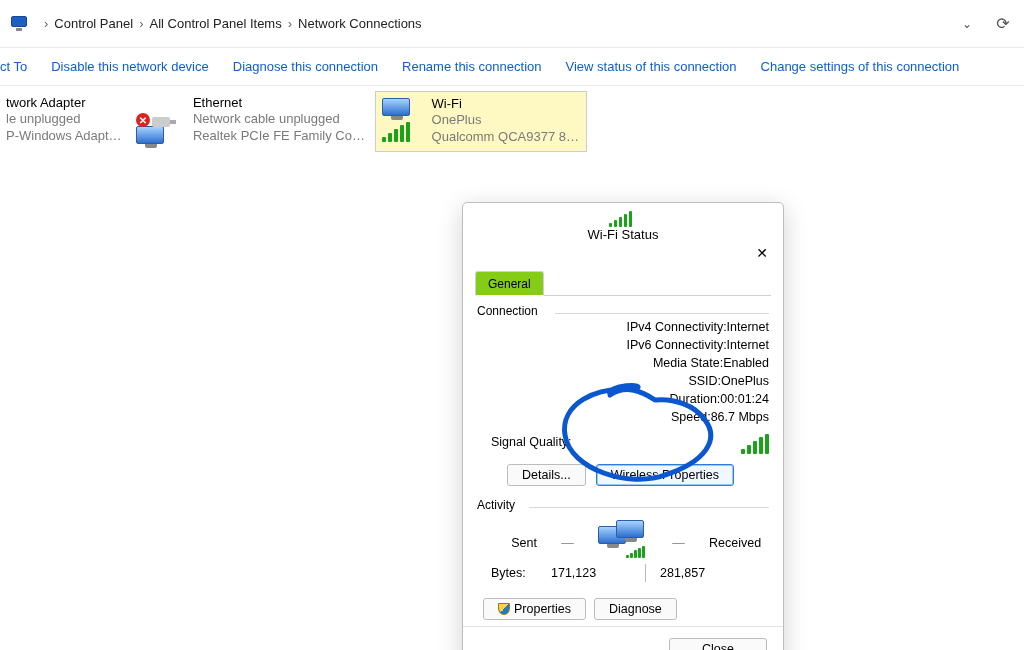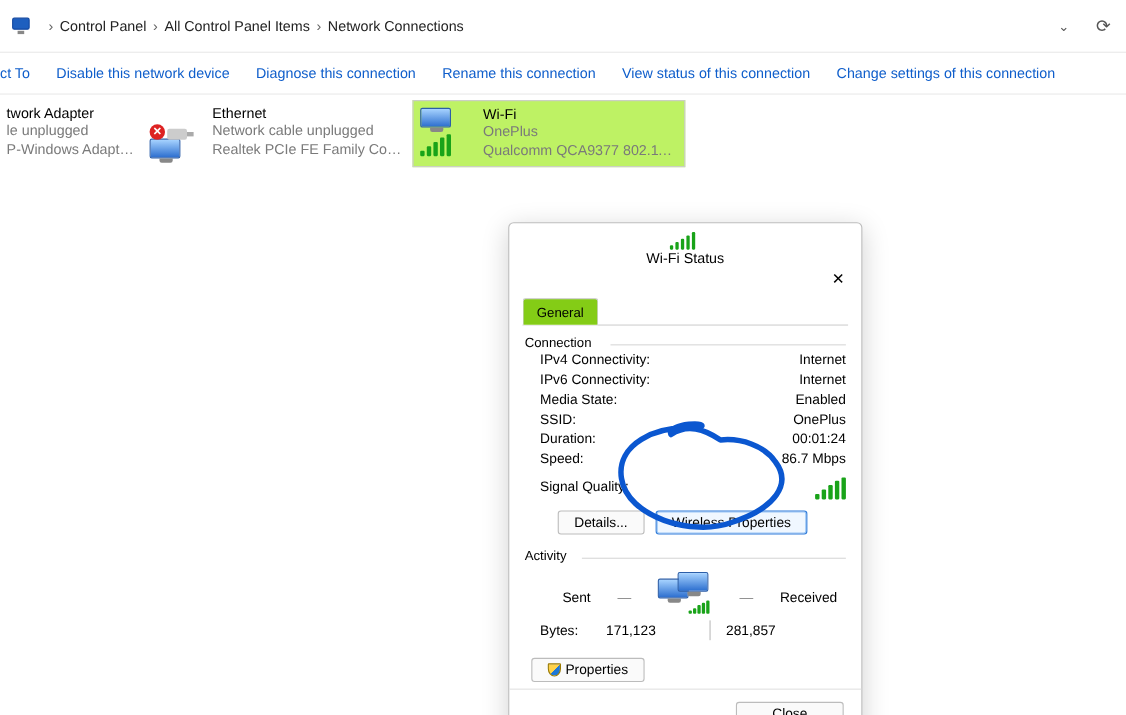--- a/index.html
+++ b/index.html
@@ -17,21 +17,21 @@
   .refresh   { width:22px; height:22px; display:flex; align-items:center; justify-content:center; font-size:16px; }
 
   
   .toolbar { height:38px; display:flex; align-items:center; gap:24px; padding:0 0 0 0; border-bottom:1px solid #e9e9e9; }
   .toolbar a { color:#0f5ecb; text-decoration:none; cursor:default; }
 
   
   .tiles { display:flex; align-items:flex-start; padding:5px 0 0 0; }
   .tile { width:245px; display:flex; gap:10px; padding:4px 6px; }
   .tile.bt   { width:130px; }
-  .tile.wifi { background:#bef264; border:1px solid #ccc; width:248px; padding:4px 6px 6px 6px; }
+  .tile.wifi { background:#fef9c3; border:1px solid #ccc; width:212px; padding:4px 6px 6px 6px; }
   .tile .iconbox { width:48px; display:flex; flex-direction:column; align-items:flex-start; padding-top:2px; position:relative; }
   .tile .iconbox.row { flex-direction:row; align-items:flex-end; }
   .monitor { width:28px; height:18px; background:linear-gradient(180deg,#a7d3ff 0%,#2d6fcf 100%); border:1px solid #2c5ea8; border-radius:2px; position:relative; }
   .monitor::after { content:""; position:absolute; bottom:-5px; left:8px; width:12px; height:4px; background:#888; border-radius:0 0 2px 2px; }
   .redx { width:14px; height:14px; background:#d22; border-radius:50%; position:absolute; left:0; top:18px; display:flex; align-items:center; justify-content:center; color:#fff; font-weight:bold; font-size:10px; }
   .plug { width:18px; height:10px; background:#ccc; border-radius:2px; position:absolute; left:16px; top:22px; }
   .plug::after { content:""; position:absolute; right:-6px; top:3px; width:6px; height:4px; background:#aaa; }
   .bars { display:flex; align-items:flex-end; gap:2px; height:20px; margin-top:6px; }
   .bar { width:4px; background:#19a319; border-radius:1px; }
   .b1{height:5px}.b2{height:9px}.b3{height:13px}.b4{height:17px}.b5{height:20px}
@@ -47,21 +47,21 @@
   .dlg-titlebar .b1{height:4px}.dlg-titlebar .b2{height:7px}.dlg-titlebar .b3{height:10px}.dlg-titlebar .b4{height:13px}.dlg-titlebar .b5{height:16px}
   .dlg-title { font-size:13px; }
   .dlg-close { margin-left:auto; width:22px; height:22px; display:flex; align-items:center; justify-content:center; font-size:14px; }
   .dlg-body  { padding:0 12px 0 12px; }
   .tabset { display:flex; border-bottom:1px solid #d0d0d0; }
   .tab { padding:5px 12px 4px 12px; border:1px solid #d0d0d0; background:#84cc16; border-bottom:1px solid #fff; border-top-left-radius:3px; border-top-right-radius:3px; position:relative; top:1px; font-size:12px;}
   .group { padding:8px 2px 0 2px; }
   .legend { font-size:12px; position:relative; }
   .legend::after { content:""; position:absolute; left:78px; right:0; top:9px; height:1px; background:#d8d8d8; }
   .legend.act::after { left:52px; }
-  .kv { display:flex; justify-content:space-between; padding:2px 0 2px 14px; font-size:12.5px; }
+  .kv { display:flex; justify-content:flex-end; padding:2px 0 2px 14px; font-size:12.5px; }
   .kv .k { color:#000; }
   .kv .v { color:#000; }
   .sigrow { display:flex; align-items:center; padding:4px 0 2px 14px; font-size:12.5px; }
   .sigrow .bars { margin-left:auto; height:18px; }
   .btnrow { display:flex; gap:10px; padding:8px 0 4px 30px; }
   .btn { border:1px solid #bcbcbc; background:#fafafa; border-radius:3px; padding:3px 14px; font-size:12.5px; font-family:inherit; cursor:default; }
   .btn.focus { border-color:#2f7bd9; box-shadow:inset 0 0 0 1px #9ac6f5; background:#f0f7ff; }
   .activity { display:flex; align-items:flex-end; justify-content:space-between; gap:14px; padding:8px 0 4px 0; font-size:12.5px; }
   .act-icon { display:flex; flex-direction:column; align-items:flex-start; }
   .dblmon { position:relative; width:50px; height:30px; }
@@ -241,20 +241,21 @@
 
       <div class="bytes">
         <span style="width:60px">Bytes:</span>
         <span class="col" style="width:80px">171,123</span>
         <span class="pipe"></span>
         <span class="col" style="width:80px">281,857</span>
       </div>
 
       <div class="bottom-btns">
         <button class="btn"><span class="shield"></span><span>Properties</span></button>
+        <button class="btn">Diagnose</button>
       </div>
     </div>
   </div>
 
   <div class="dlg-footer">
     <button class="btn close">Close</button>
   </div>
 </div>
 
 <div class="annot">

